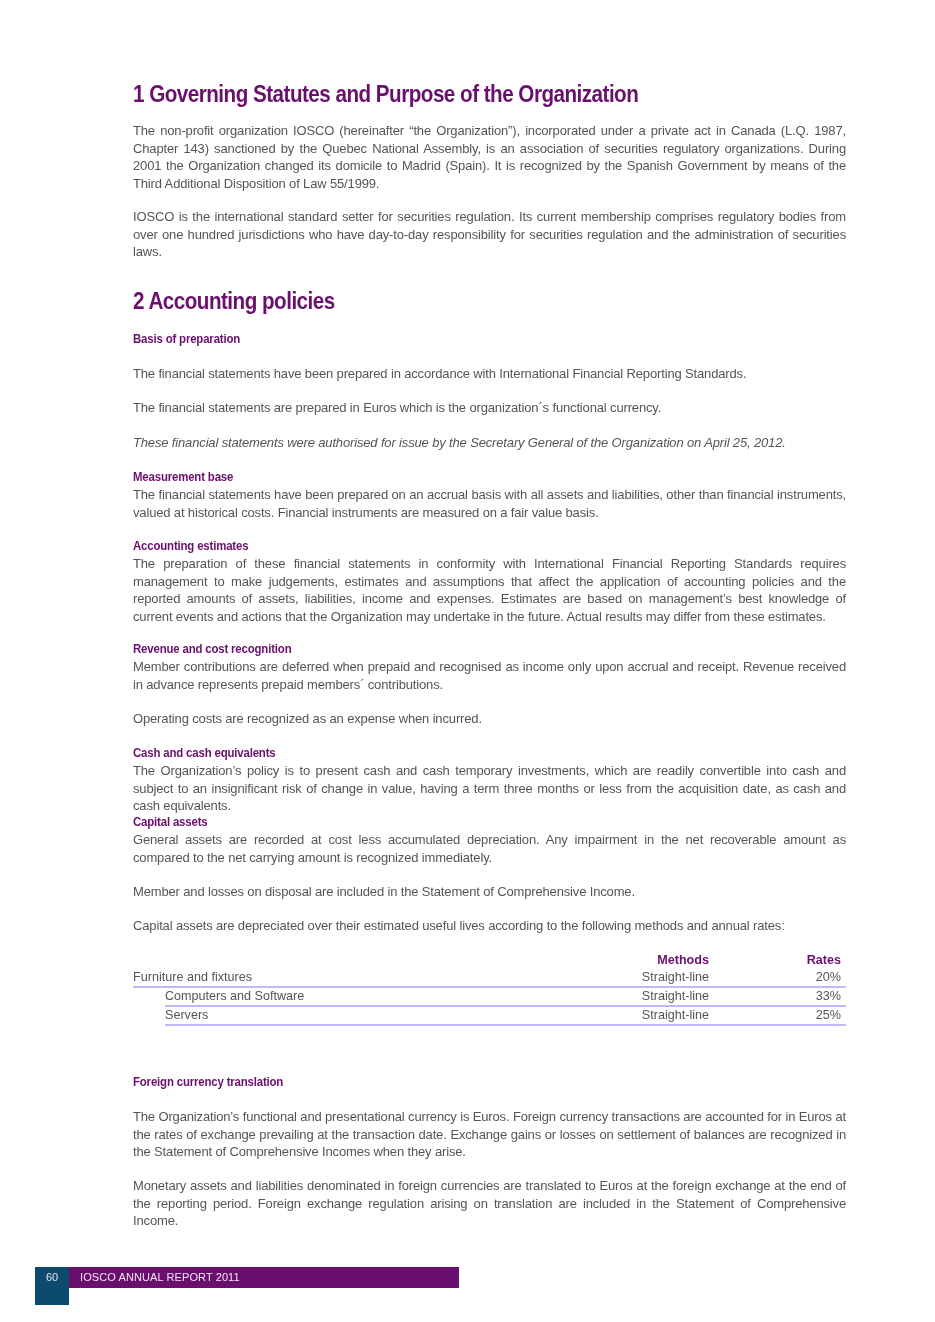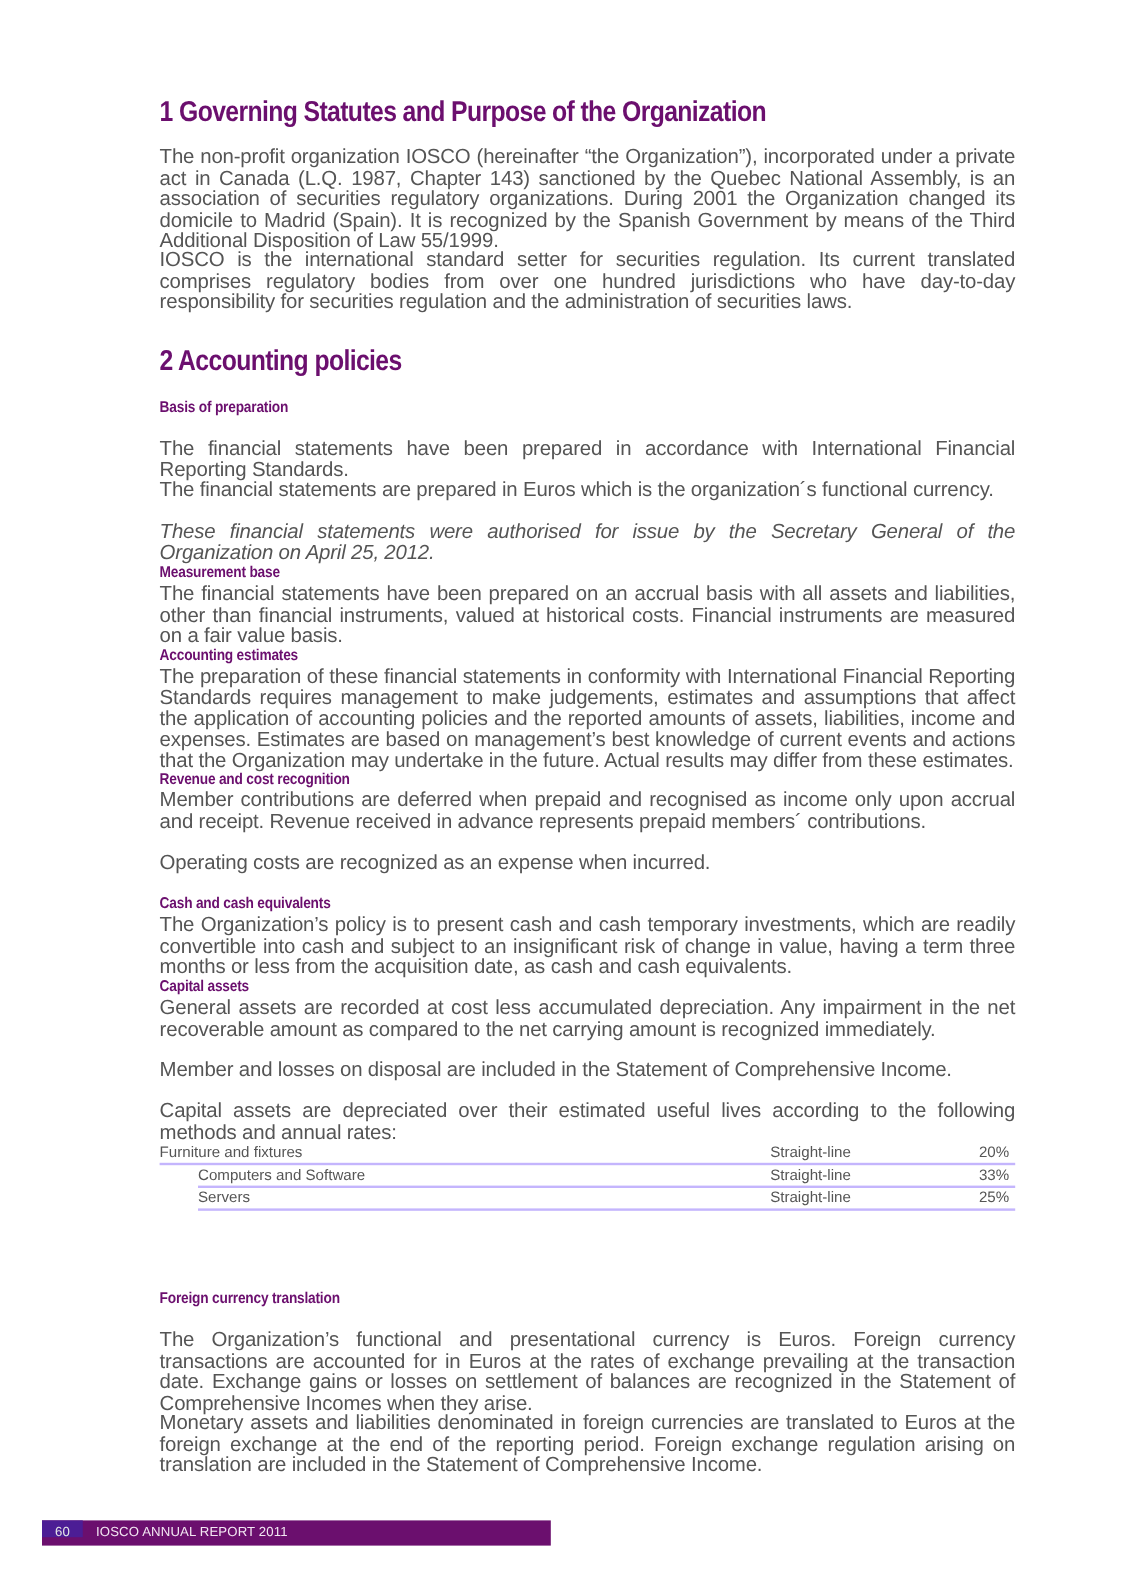--- a/index.html
+++ b/index.html
@@ -5,45 +5,45 @@
   html, body { margin: 0; padding: 0; background: #ffffff; }
   body { width: 935px; height: 1322px; position: relative; overflow: hidden;
          font-family: "Liberation Sans", sans-serif; color: #555555; }
   .page { position: absolute; left: 133px; top: 0; width: 713px; }
   h1 { position: absolute; left: 0; margin: 0; font-family: "Liberation Sans", sans-serif;
        font-weight: bold; color: #6b0f6e; font-size: 24px; letter-spacing: -0.6px;
        transform: scaleX(0.86); transform-origin: left center; white-space: nowrap; }
   h3 { position: absolute; left: 0; margin: 0; font-weight: bold; color: #6b0f6e;
        font-size: 13px; letter-spacing: -0.2px; transform: scaleX(0.88); transform-origin: left center;
        white-space: nowrap; }
-  p { position: absolute; left: 0; width: 713px; margin: 0; font-size: 17px; line-height: 17.5px;
+  p { position: absolute; left: 0; width: 713px; margin: 0; font-size: 13px; line-height: 17.5px;
       text-align: justify; letter-spacing: -0.15px; color: #555555; }
   .tbl { position: absolute; left: 0; width: 713px; font-size: 12.6px; color: #555555; }
   .row { position: relative; height: 17px; line-height: 17px; border-bottom: 2px solid #c4b5fd; }
   .row.head { border-bottom: none; }
   .row .name { position: absolute; left: 0; }
   .row.sub .name { left: 34px; }
   .row.sub { margin-left: 32px; }
   .row .method { position: absolute; right: 137px; text-align: right; }
   .row .rate { position: absolute; right: 5px; text-align: right; }
   .row.sub .method { right: 137px; }
   .head .method, .head .rate { color: #6b0f6e; font-weight: bold; }
   .footer { position: absolute; top: 1267px; left: 35px; height: 21px; width: 424px; background: #6b0f6e; }
-  .footer .num { position: absolute; left: 0; top: 0; width: 34px; height: 14px; background: #4c1d95;
+  .footer .num { position: absolute; left: 0; top: 0; width: 34px; height: 38px; background: #0c4a6e;
                  color: #e6e6e6; font-size: 11px; line-height: 21px; text-align: center; }
   .footer .title { position: absolute; left: 45px; top: 0; height: 21px; line-height: 21px;
                    color: #f2e6f2; font-size: 11px; letter-spacing: 0.1px; }
 </style>
 </head>
 <body>
 
 <div class="page">
   <h1 style="top:80px;">1 Governing Statutes and Purpose of the Organization</h1>
   <p style="top:122px;">The non-profit organization IOSCO (hereinafter “the Organization”), incorporated under a private act in Canada (L.Q. 1987, Chapter 143) sanctioned by the Quebec National Assembly, is an association of securities regulatory organizations. During 2001 the Organization changed its domicile to Madrid (Spain). It is recognized by the Spanish Government by means of the Third Additional Disposition of Law 55/1999.</p>
-  <p style="top:208px;">IOSCO is the international standard setter for securities regulation. Its current translated comprises regulatory bodies from over one hundred jurisdictions who have day-to-day responsibility for securities regulation and the administration of securities laws.</p>
+  <p style="top:208px;">IOSCO is the international standard setter for securities regulation. Its current membership comprises regulatory bodies from over one hundred jurisdictions who have day-to-day responsibility for securities regulation and the administration of securities laws.</p>
 
   <h1 style="top:287px;">2 Accounting policies</h1>
 
   <h3 style="top:331px;">Basis of preparation</h3>
   <p style="top:365px;">The financial statements have been prepared in accordance with International Financial Reporting Standards.</p>
   <p style="top:399px;">The financial statements are prepared in Euros which is the organization´s functional currency.</p>
   <p style="top:434px;font-style:italic;">These financial statements were authorised for issue by the Secretary General of the Organization on April 25, 2012.</p>
 
   <h3 style="top:469px;">Measurement base</h3>
   <p style="top:486px;">The financial statements have been prepared on an accrual basis with all assets and liabilities, other than financial instruments, valued at historical costs. Financial instruments are measured on a fair value basis.</p>
@@ -57,20 +57,24 @@
 
   <h3 style="top:745px;">Cash and cash equivalents</h3>
   <p style="top:762px;">The Organization’s policy is to present cash and cash temporary investments, which are readily convertible into cash and subject to an insignificant risk of change in value, having a term three months or less from the acquisition date, as cash and cash equivalents.</p>
 
   <h3 style="top:814px;">Capital assets</h3>
   <p style="top:831px;">General assets are recorded at cost less accumulated depreciation. Any impairment in the net recoverable amount as compared to the net carrying amount is recognized immediately.</p>
   <p style="top:883px;">Member and losses on disposal are included in the Statement of Comprehensive Income.</p>
   <p style="top:917px;">Capital assets are depreciated over their estimated useful lives according to the following methods and annual rates:</p>
 
   <div class="tbl" style="top:952px;">
+    <div class="row head">
+      <span class="method">Methods</span>
+      <span class="rate">Rates</span>
+    </div>
     <div class="row">
       <span class="name">Furniture and fixtures</span>
       <span class="method">Straight-line</span>
       <span class="rate">20%</span>
     </div>
     <div class="row sub">
       <span class="name" style="left:0;">Computers and Software</span>
       <span class="method">Straight-line</span>
       <span class="rate">33%</span>
     </div>

